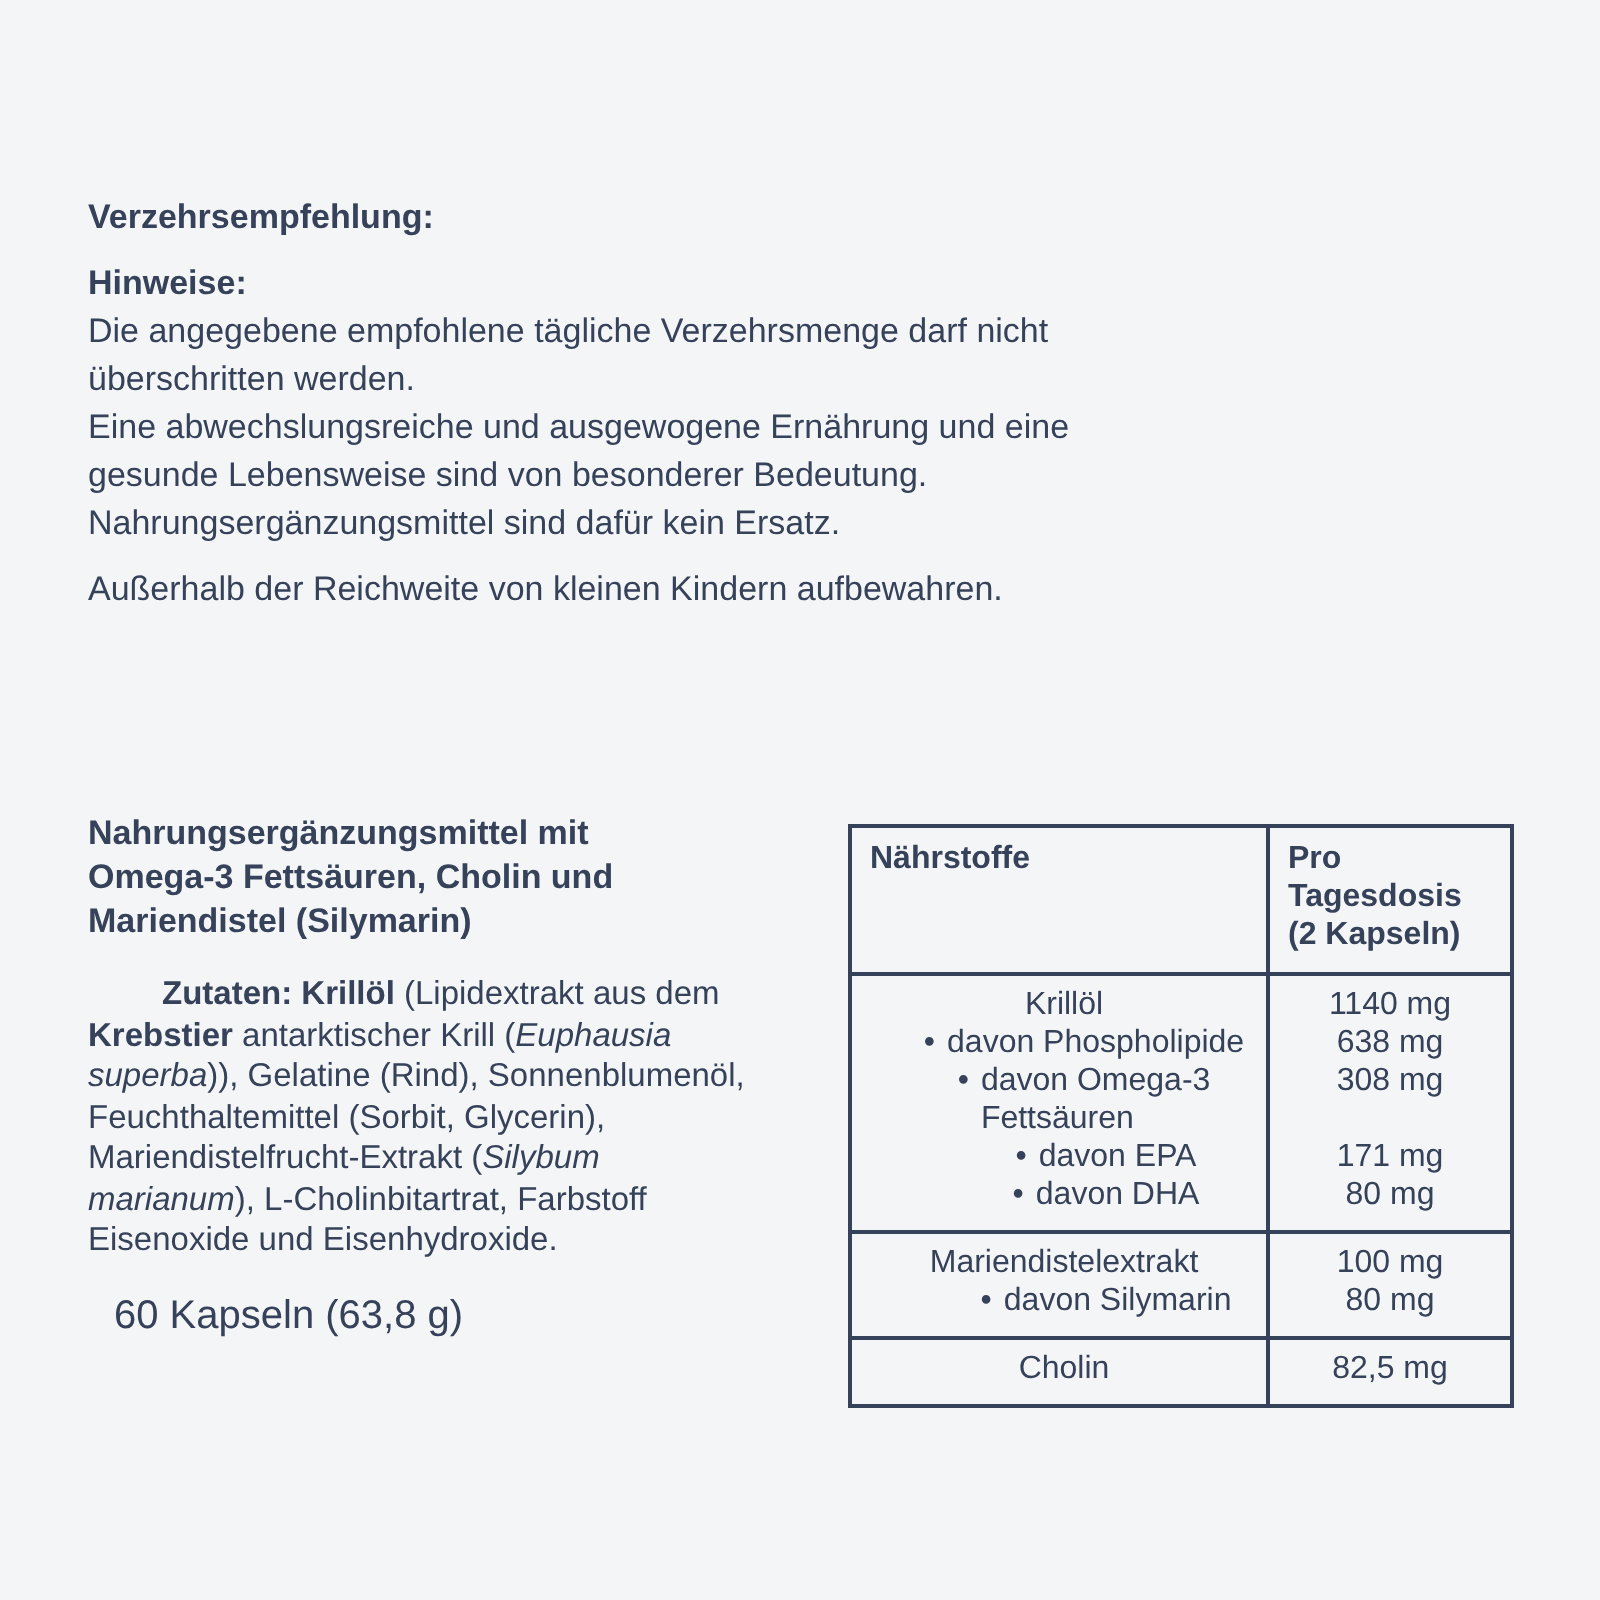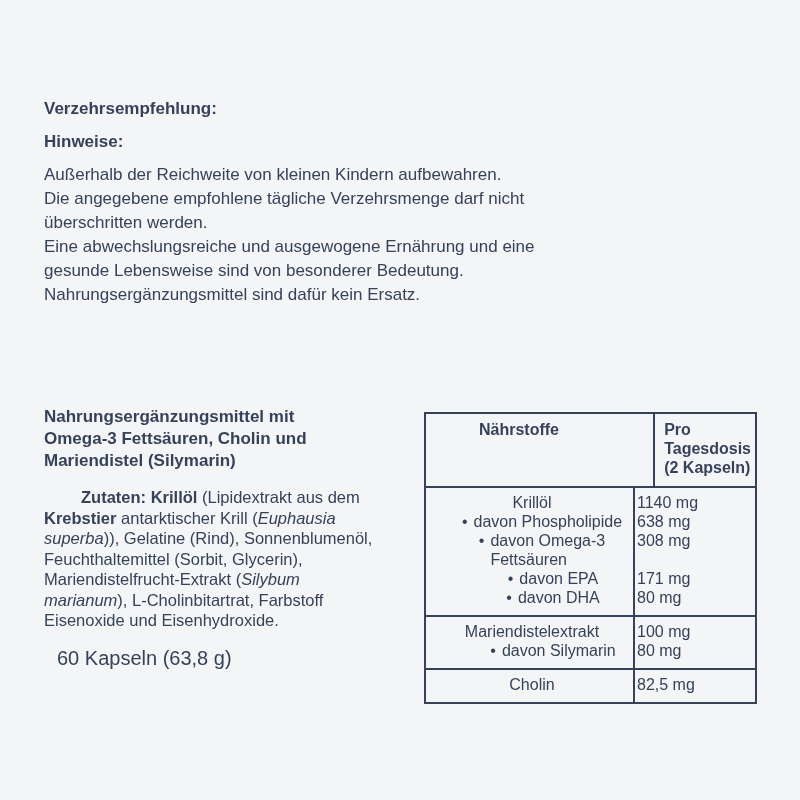--- a/index.html
+++ b/index.html
@@ -41,48 +41,48 @@
   }
 
   
   .nt{
     position:absolute;left:424px;top:412px;width:333px;
     border:2px solid var(--ink);
     font-size:16px;line-height:19px;
     background:transparent;
   }
   .nt-header{display:flex;align-items:stretch;border-bottom:2px solid var(--ink);font-weight:700;}
-  .nt-h1{width:209px;border-right:2px solid var(--ink);padding:6px 6px 23px 9px;margin-left:44px;}
+  .nt-h1{width:209px;border-right:2px solid var(--ink);padding:6px 6px 23px 9px;}
   .nt-h2{flex:1;padding:6px 4px 9px 9px;white-space:pre-line;}
   .nt-section + .nt-section{border-top:2px solid var(--ink);}
   .nt-row{display:flex;align-items:stretch;}
   .nt-label{width:209px;border-right:2px solid var(--ink);display:flex;align-items:flex-start;padding-right:4px;justify-content:center;}
   .indent-0{padding-left:9px;}
   .indent-1{padding-left:29px;}
   .indent-2{padding-left:51px;}
   .bullet{margin-right:6px;}
   .lab-text{white-space:pre-line;}
-  .nt-value{flex:1;text-align:left;padding:0 2px;}
+  .nt-value{flex:1;text-align:center;padding:0 2px;}
   .nt-section .nt-row:first-child .nt-label,
   .nt-section .nt-row:first-child .nt-value{padding-top:5px;}
   .nt-section .nt-row:last-child .nt-label,
   .nt-section .nt-row:last-child .nt-value{padding-bottom:8px;}
 </style>
 </head>
 <body>
 
 <div class="block-top">
   <div class="heading">Verzehrsempfehlung:</div>
   <div class="heading mt9">Hinweise:</div>
-  <div class="pre mt9">Außerhalb der Reichweite von kleinen Kindern aufbewahren.</div>
   <div class="pre">Die angegebene empfohlene tägliche Verzehrsmenge darf nicht
 überschritten werden.
 Eine abwechslungsreiche und ausgewogene Ernährung und eine
 gesunde Lebensweise sind von besonderer Bedeutung.
 Nahrungsergänzungsmittel sind dafür kein Ersatz.</div>
+  <div class="pre mt9">Außerhalb der Reichweite von kleinen Kindern aufbewahren.</div>
 </div>
 
 <div class="block-left">
   <div class="product-title pre">Nahrungsergänzungsmittel mit
 Omega-3 Fettsäuren, Cholin und
 Mariendistel (Silymarin)</div>
   <div class="ingredients"><span style="font-weight: 700; margin-left: 37px;">Zutaten: Krillöl</span><span> (Lipidextrakt aus dem
 </span><span style="font-weight: 700;">Krebstier</span><span> antarktischer Krill (</span><span style="font-style: italic;">Euphausia
 superba</span><span>)), Gelatine (Rind), Sonnenblumenöl,
 Feuchthaltemittel (Sorbit, Glycerin),

